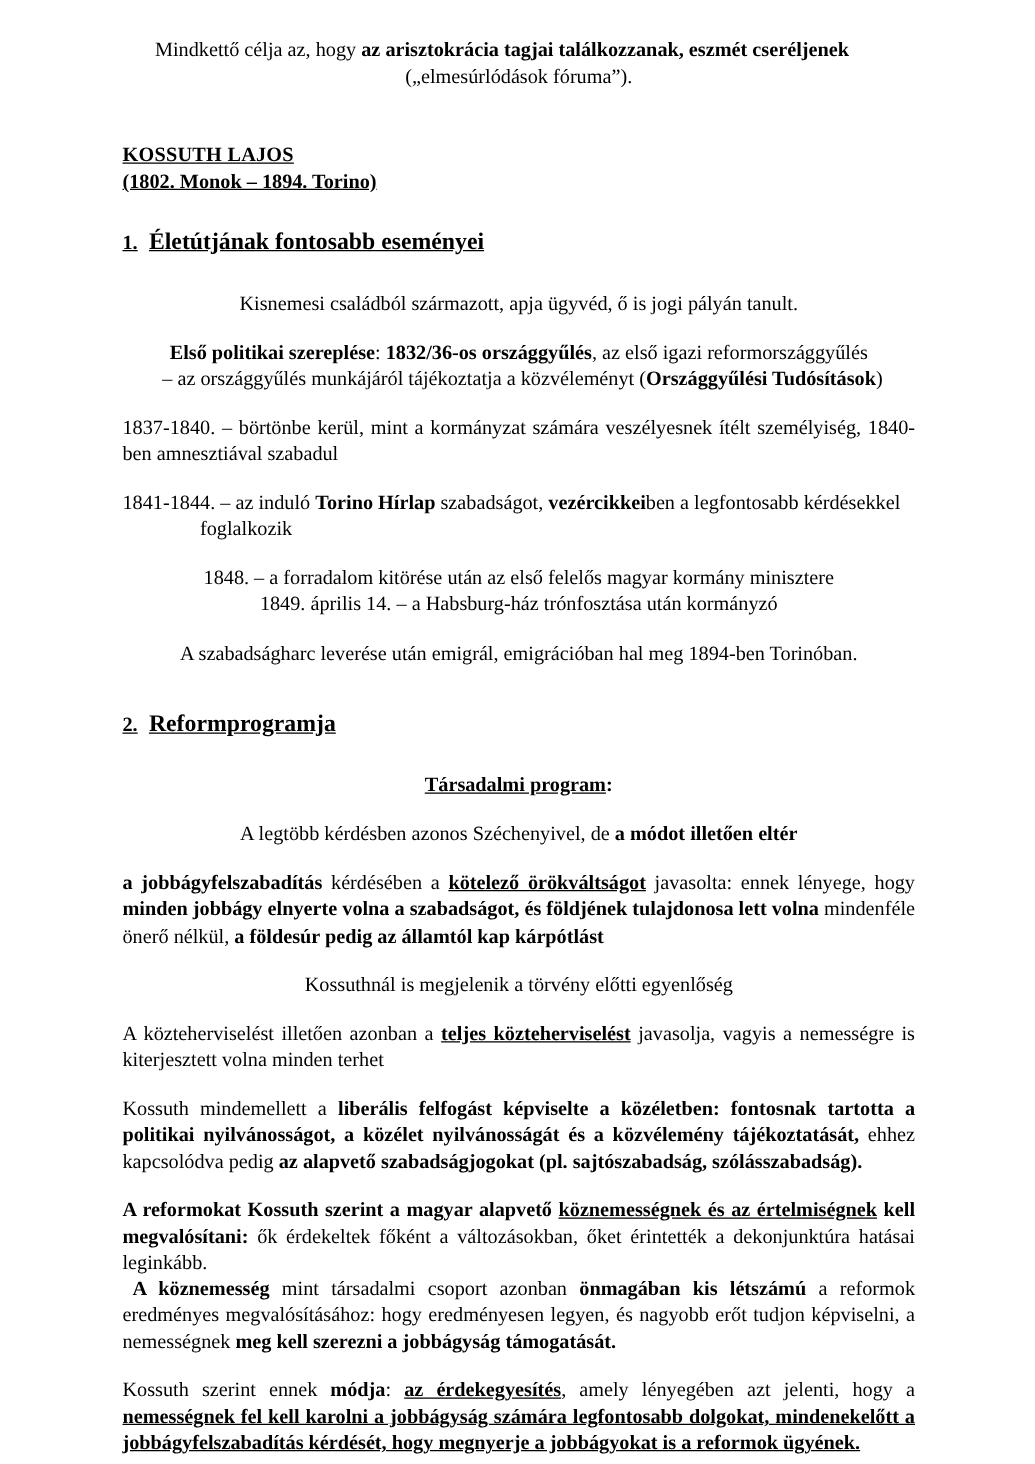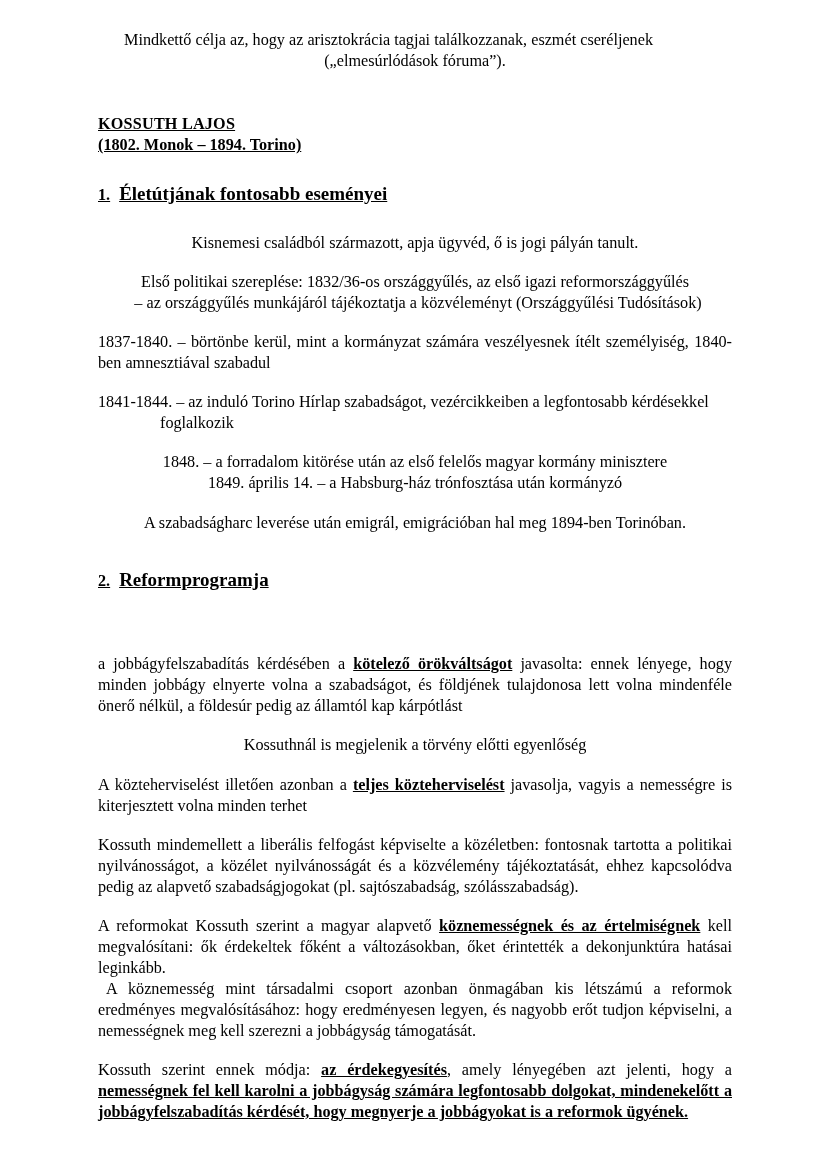--- a/index.html
+++ b/index.html
@@ -71,21 +71,21 @@
   .section-gap {
     display: inline-block;
     width: 9px;
     text-decoration: none;
   }
   .sub-head {
     font-weight: bold;
     font-size: 16.2px;
   }
   .u { text-decoration: underline; }
-  .b { font-weight: normal; }
+  .b { font-weight: bold; }
   .bu { font-weight: bold; text-decoration: underline; }
   .hang {
     display: block;
     padding-left: 62px;
   }
   .line2 {
     display: block;
     text-indent: 6px;
   }
 </style>
@@ -131,23 +131,25 @@
     <div class="spacer-md"></div>
 
     <p class="para left">A szabadságharc leverése után emigrál, emigrációban hal meg 1894-ben Torinóban.</p>
 
     <div class="spacer-xl"></div>
 
     <p class="para center"><span class="section-num">2.</span><span class="section-gap"></span><span class="section-head">Reformprogramja</span></p>
 
     <div class="spacer-lg"></div>
 
+    <p class="para left sub-head"><span class="u">Társadalmi program</span><span>:</span></p>
 
     <div class="spacer-md"></div>
 
+    <p class="para left"><span>A legtöbb kérdésben azonos Széchenyivel, de </span><span class="b">a módot illetően eltér</span></p>
 
     <div class="spacer-md"></div>
 
     <p class="para"><span class="b">a jobbágyfelszabadítás</span><span> kérdésében a </span><span class="bu">kötelező örökváltságot</span><span> javasolta: ennek lényege, hogy </span><span class="b">minden jobbágy elnyerte volna a szabadságot, és földjének tulajdonosa lett volna</span><span> mindenféle önerő nélkül, </span><span class="b">a földesúr pedig az államtól kap kárpótlást</span></p>
 
     <div class="spacer-md"></div>
 
     <p class="para left">Kossuthnál is megjelenik a törvény előtti egyenlőség</p>
 
     <div class="spacer-md"></div>

